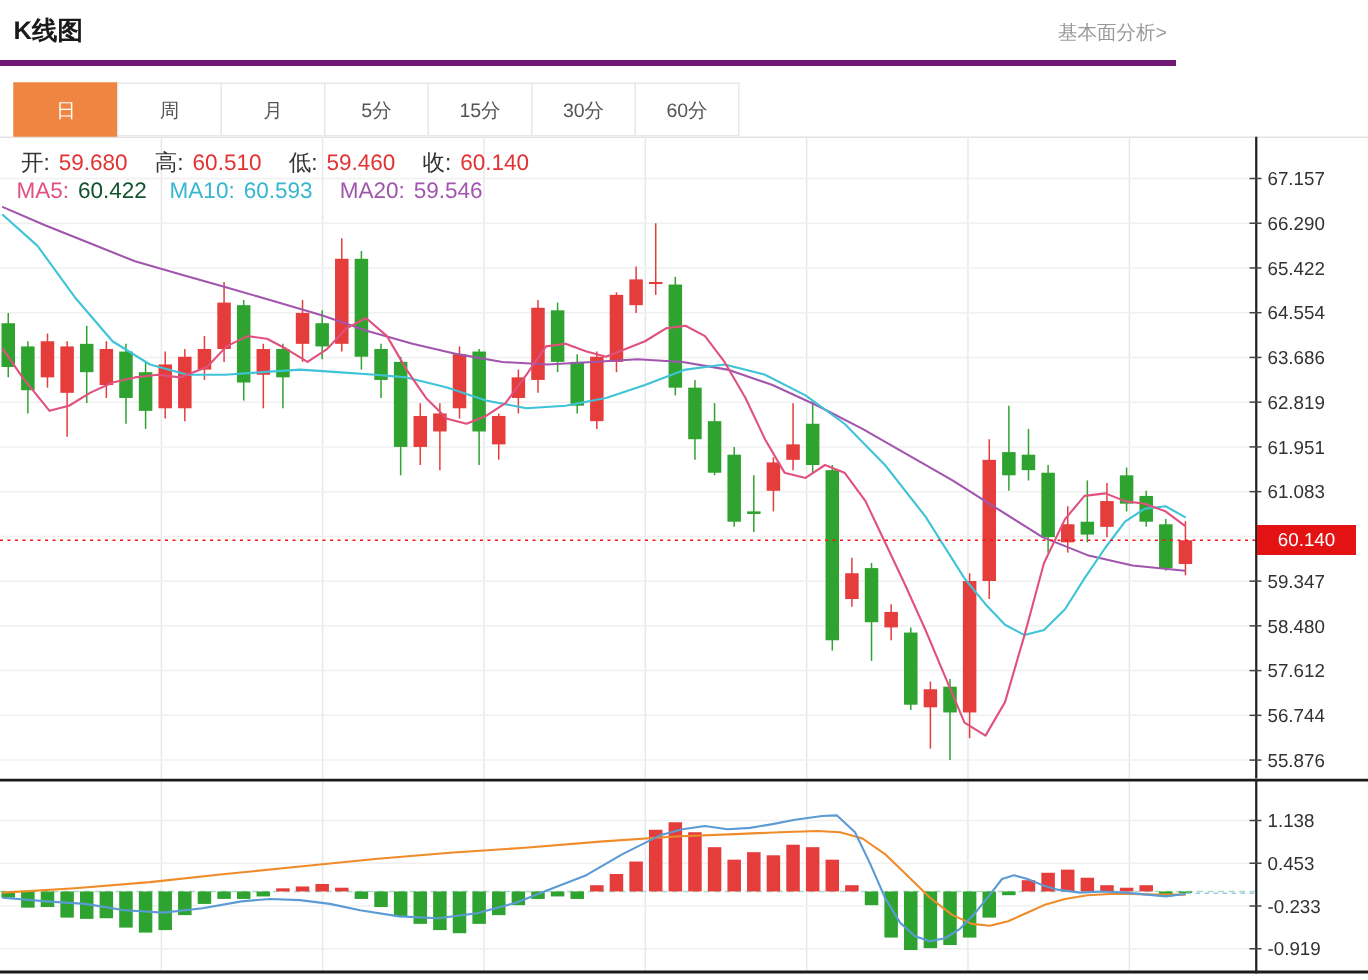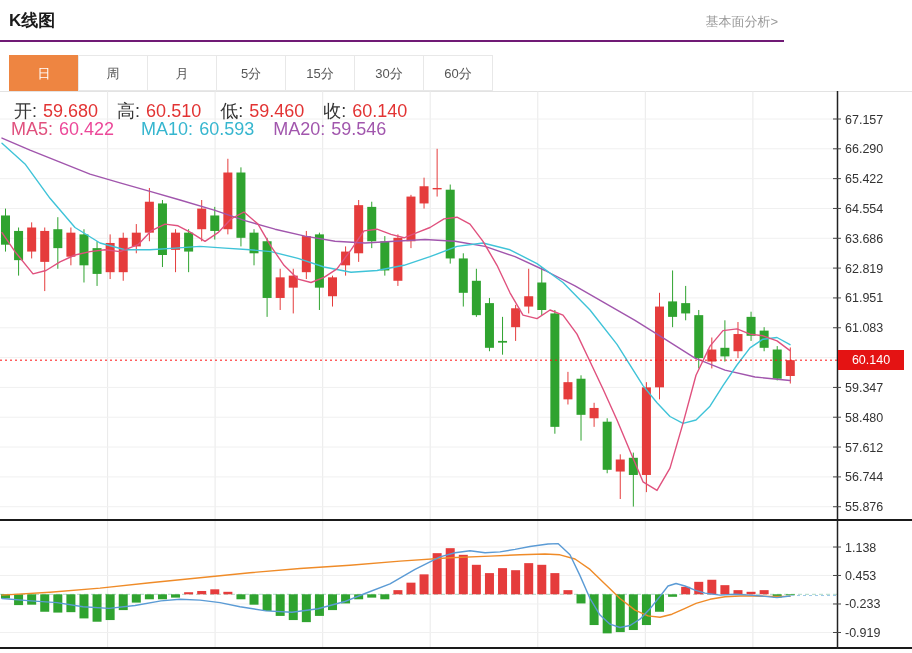--- a/index.html
+++ b/index.html
@@ -1,31 +1,31 @@
 <!DOCTYPE html>
 <html><head>
 <meta charset="utf-8">
 <style>
   html,body{margin:0;padding:0;background:#fff;}
   .page{position:relative;width:912px;height:653px;background:#fff;overflow:hidden;
         font-family:"Liberation Sans","DejaVu Sans",sans-serif;}
-  .header{position:absolute;top:0;left:0;width:784px;height:40px;border-bottom:2px solid #701a75;background:#fff;}
+  .header{position:absolute;top:0;left:0;width:784px;height:40px;border-bottom:4px solid #701a75;background:#fff;}
   .title{position:absolute;left:9px;top:9px;font-size:17px;font-weight:bold;color:#1a1a1a;}
   .analysis-link{position:absolute;right:6px;top:13px;font-size:13px;color:#999;cursor:pointer;text-decoration:none;}
   .tabbar{position:absolute;top:55px;left:0;width:912px;height:36px;border-bottom:1px solid #e3e3e3;background:#fff;}
   .tab{position:relative;float:left;width:70px;height:36px;line-height:36px;text-align:center;
        font-size:13px;color:#555;background:#fff;border:1px solid #e8e8e8;box-sizing:border-box;
        margin-left:-1px;cursor:pointer;}
   .tab:first-child{margin-left:9px;}
   .tab.active{background:#ee8541;border-color:#ee8541;color:#fff;}
   .chart-area{position:absolute;top:91px;left:0;width:912px;height:562px;}
   svg{position:absolute;left:0;display:block;}
   #main-svg{top:0;}
   #macd-svg{top:428px;}
-  .legend{position:absolute;font-size:18px;white-space:nowrap;z-index:5;pointer-events:none;}
+  .legend{position:absolute;font-size:15px;white-space:nowrap;z-index:5;pointer-events:none;}
   .legend span{margin-right:6px;}
   .legend .lbl{color:#333;}
   .legend .val-red{color:#e23333;margin-right:14px;}
   .ohlc-legend{left:14px;top:8px;}
   .ma-legend{left:11px;top:28px;}
   .macd-legend{left:14px;top:433px;}
   .price-badge{position:absolute;left:838px;top:259px;width:66px;height:20px;line-height:20px;
        background:#e41313;color:#fff;font-size:12.5px;text-align:center;z-index:6;}
 </style>
 </head>
@@ -319,21 +319,21 @@
       </svg>
 
     <div class="legend ohlc-legend">
       <span class="lbl">开:</span><span class="val-red">59.680</span>
       <span class="lbl">高:</span><span class="val-red">60.510</span>
       <span class="lbl">低:</span><span class="val-red">59.460</span>
       <span class="lbl">收:</span><span class="val-red">60.140</span>
     </div>
 
     <div class="legend ma-legend">
-      <span style="color:#e0517e">MA5:</span><span style="color:#ec4899;margin-right:22px">60.422</span>
+      <span style="color:#e0517e">MA5:</span><span style="color:#14532d;margin-right:11px">60.422</span>
       <span style="color:#36b6cf">MA10:</span><span style="color:#36b6cf;margin-right:14px">60.593</span>
       <span style="color:#a156ad">MA20:</span><span style="color:#a156ad">59.546</span>
     </div>
 
 
     <div class="price-badge">60.140</div>
   </div>
 </div>
 
 </body></html>

